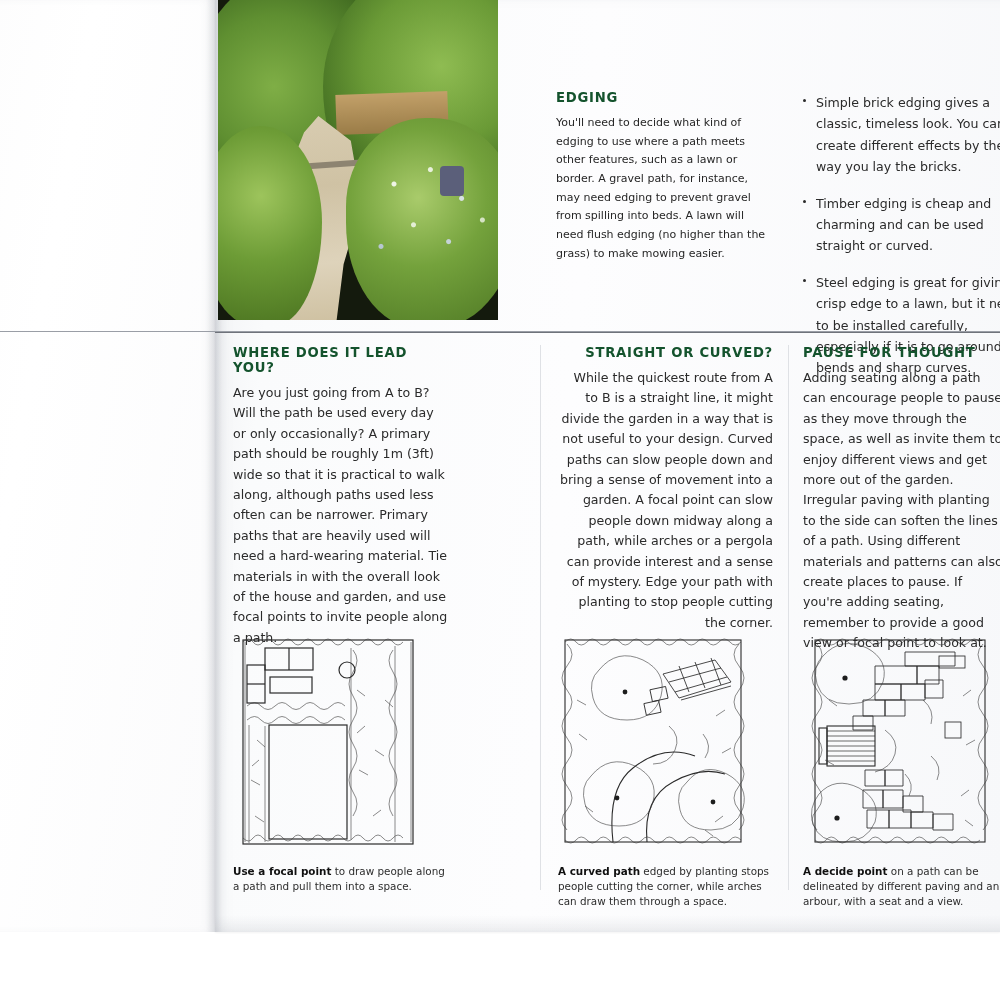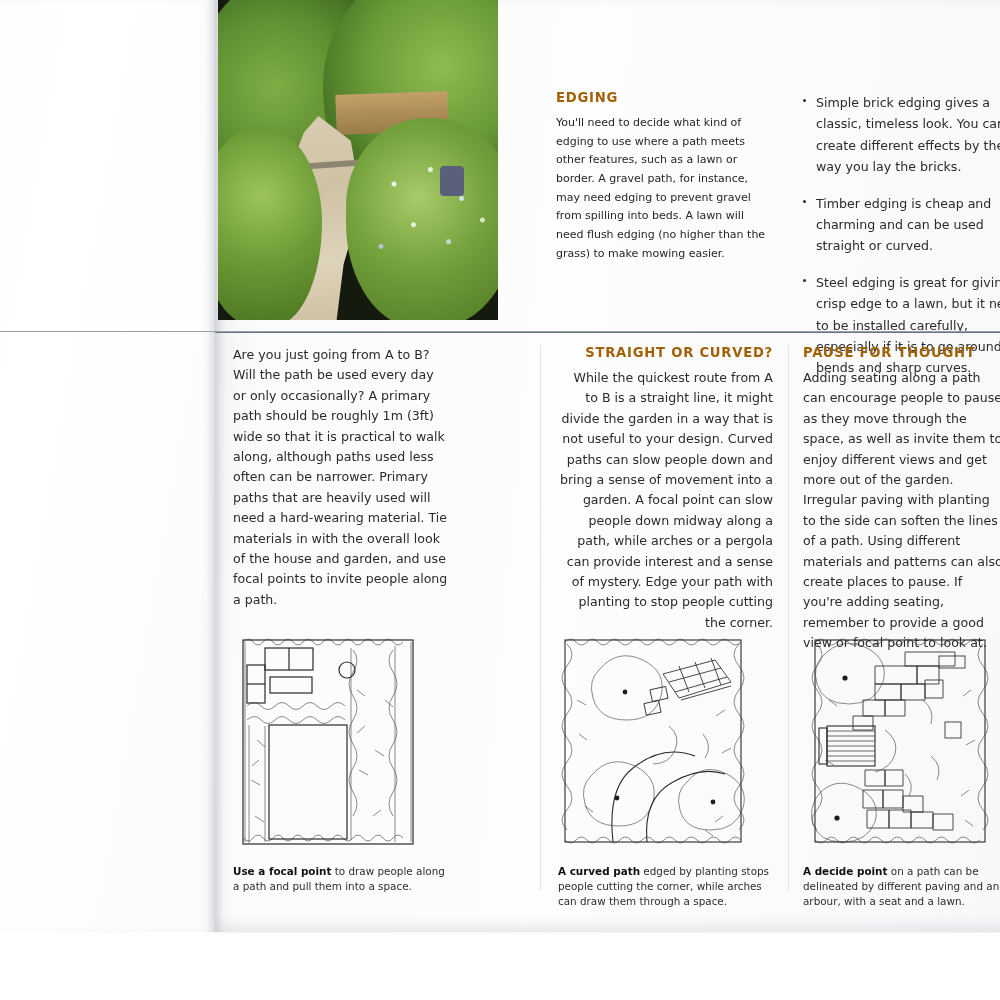--- a/index.html
+++ b/index.html
@@ -30,21 +30,21 @@
     position:absolute;left:206px;top:0;width:16px;height:932px;
     background:linear-gradient(90deg,rgba(255,255,255,0) 0%,rgba(176,181,190,.22) 55%,rgba(255,255,255,0) 100%);
   }
   .page-bottom-shade{
     position:absolute;left:215px;top:915px;width:785px;height:17px;
     background:linear-gradient(180deg,rgba(255,255,255,0),rgba(168,172,180,.18));
   }
   .kicker{
     font-family:"DejaVu Sans", sans-serif;
     font-weight:bold;font-size:13.2px;letter-spacing:.75px;
-    color:#a16207;text-transform:uppercase;
+    color:#14532d;text-transform:uppercase;
   }
   .body{
     font-family:"DejaVu Sans", sans-serif;
     font-size:12.6px;line-height:1.62;color:#2b2b2b;
   }
   .body-lg{
     font-family:"DejaVu Sans", sans-serif;
     font-size:11px;line-height:1.70;color:#262626;
   }
   .caption{
@@ -185,20 +185,21 @@
     </ul>
   </div>
 
   <div id="top-rule"></div>
   <div id="top-rule2"></div>
 
   <div class="colsep" id="sep1"></div>
   <div class="colsep" id="sep2"></div>
 
   <div class="col" id="col1">
+    <div class="kicker">WHERE DOES IT LEAD YOU?</div>
     <div class="body">Are you just going from A to B? Will the path be used every day or only occasionally? A primary path should be roughly 1m (3ft) wide so that it is practical to walk along, although paths used less often can be narrower. Primary paths that are heavily used will need a hard-wearing material. Tie materials in with the overall look of the house and garden, and use focal points to invite people along a path.</div>
   </div>
 
   <div class="col" id="col2">
     <div class="kicker">STRAIGHT OR CURVED?</div>
     <div class="body">While the quickest route from A to B is a straight line, it might divide the garden in a way that is not useful to your design. Curved paths can slow people down and bring a sense of movement into a garden. A focal point can slow people down midway along a path, while arches or a pergola can provide interest and a sense of mystery. Edge your path with planting to stop people cutting the corner.</div>
   </div>
 
   <div class="col" id="col3">
     <div class="kicker">PAUSE FOR THOUGHT</div>
@@ -315,16 +316,16 @@
   <div class="capbox caption" id="cap2">
     <b>A curved path</b>
     <span>edged by planting stops people cutting the corner, while arches can draw them through a space.</span>
   </div>
   <div class="capbox caption" id="cap1">
     <b>Use a focal point</b>
     <span>to draw people along a path and pull them into a space.</span>
   </div>
   <div class="capbox caption" id="cap3">
     <b>A decide point</b>
-    <span>on a path can be delineated by different paving and an arbour, with a seat and a lawn.</span>
+    <span>on a path can be delineated by different paving and an arbour, with a seat and a view.</span>
   </div>
 
 </div>
 
 </body></html>

